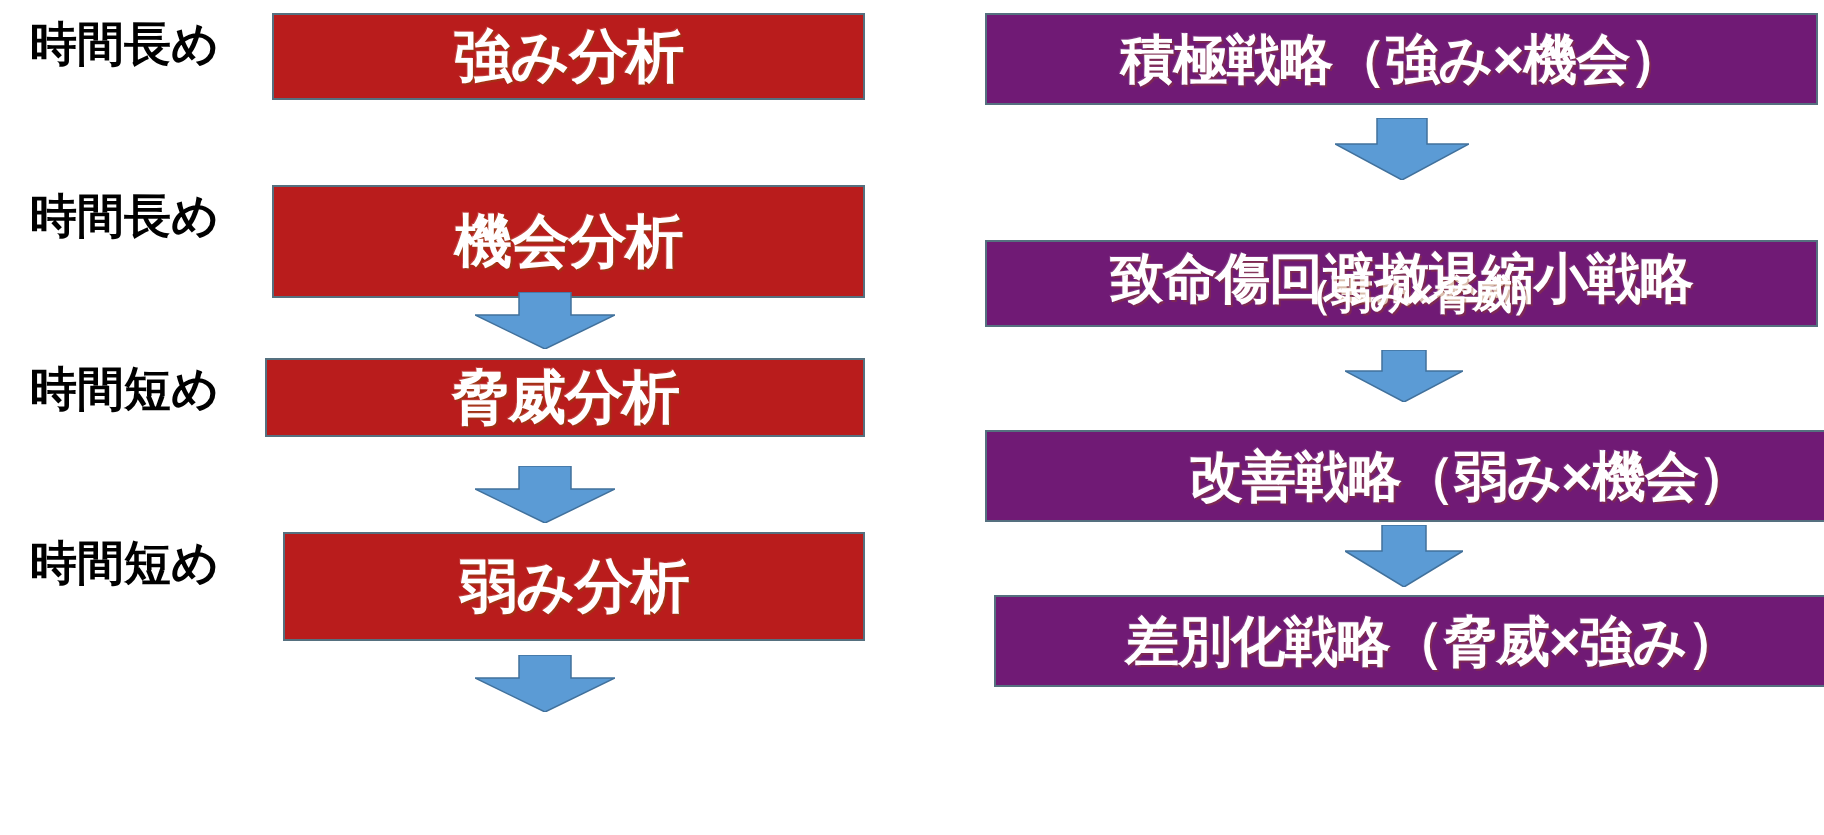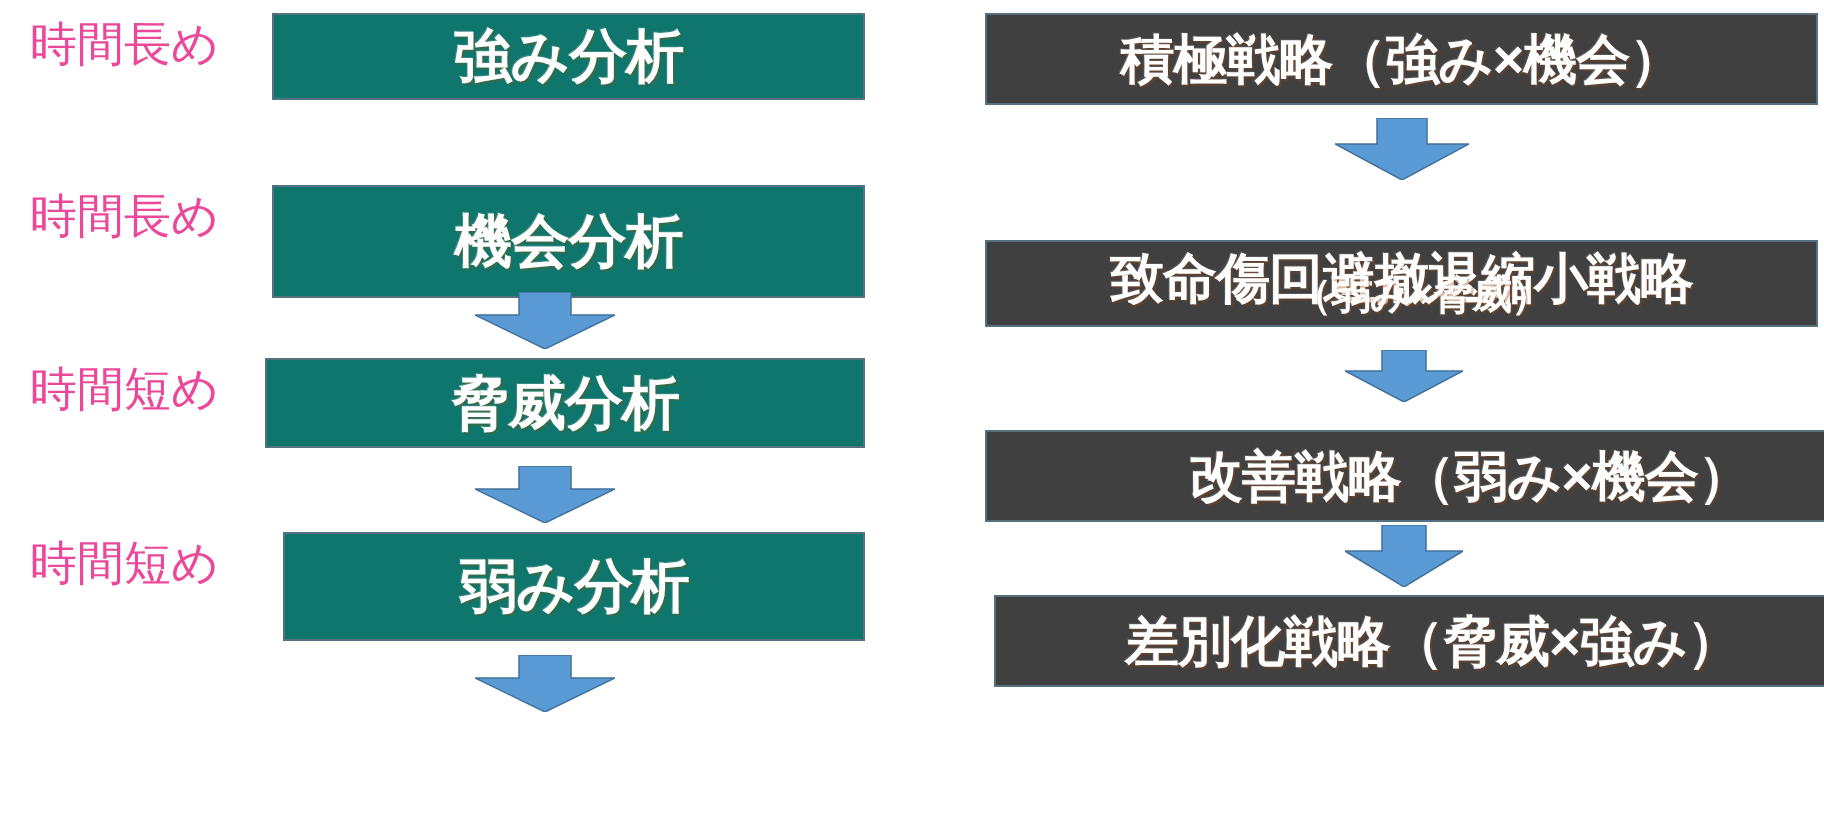--- a/index.html
+++ b/index.html
@@ -7,22 +7,22 @@
     width:1824px;height:835px;
     background:#ffffff;
     font-family:"Liberation Sans","DejaVu Sans",sans-serif;
     overflow:hidden;
     position:relative;
   }
   #canvas{position:relative;width:1824px;height:835px;}
 
   .label{
     position:absolute;
-    color:#ec4899;
-    font-weight:400;
+    color:#000000;
+    font-weight:700;
     font-size:47px;
     line-height:1;
     letter-spacing:0px;
     white-space:nowrap;
     text-align:left;
   }
 
   .box{
     position:absolute;
     box-sizing:border-box;
@@ -35,22 +35,22 @@
   .box .txt{
     color:#ffffff;
     font-weight:900;
     line-height:1.05;
     white-space:pre-line;
     text-shadow:
        2px 2px 0 rgba(120,90,10,.35),
       -1px -1px 0 rgba(255,255,255,.15);
     letter-spacing:-1px;
   }
-  .box.yellow{background:#0f766e;}
-  .box.orange{background:#404040;}
+  .box.yellow{background:#b91c1c;}
+  .box.orange{background:#701a75;}
   .box.orange .txt{
     text-shadow:
        2px 2px 0 rgba(150,70,20,.35),
       -1px -1px 0 rgba(255,255,255,.12);
   }
 
   .arrow{position:absolute;}
   .arrow svg{display:block;width:100%;height:100%;}
 
   .t58{font-size:58px;}
@@ -71,21 +71,21 @@
   <div class="label" style="left:30px;top:539px;">時間短め</div>
 
   <div class="box yellow" style="left:272px;top:13px;width:593px;height:87px;">
     <span class="txt t58">強み分析</span>
   </div>
 
   <div class="box yellow" style="left:272px;top:185px;width:593px;height:113px;">
     <span class="txt t58">機会分析</span>
   </div>
 
-  <div class="box yellow" style="left:265px;top:358px;width:600px;height:90px;">
+  <div class="box yellow" style="left:265px;top:358px;width:600px;height:79px;">
     <span class="txt t58">脅威分析</span>
   </div>
 
   <div class="box yellow" style="left:283px;top:532px;width:582px;height:109px;">
     <span class="txt t58">弱み分析</span>
   </div>
 
   <div class="arrow" style="left:475px;top:292px;width:140px;height:57px;">
     <svg viewBox="0 0 140 57" preserveAspectRatio="none">
       <polygon points="44,0 96,0 96,23 140,23 70,57 0,23 44,23" fill="#5B9BD5" stroke="#41719C" stroke-width="1.5"></polygon>

